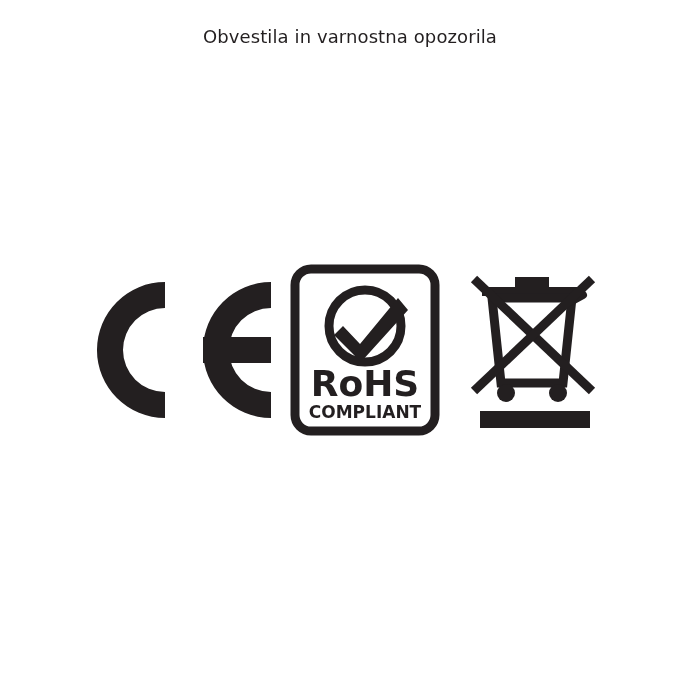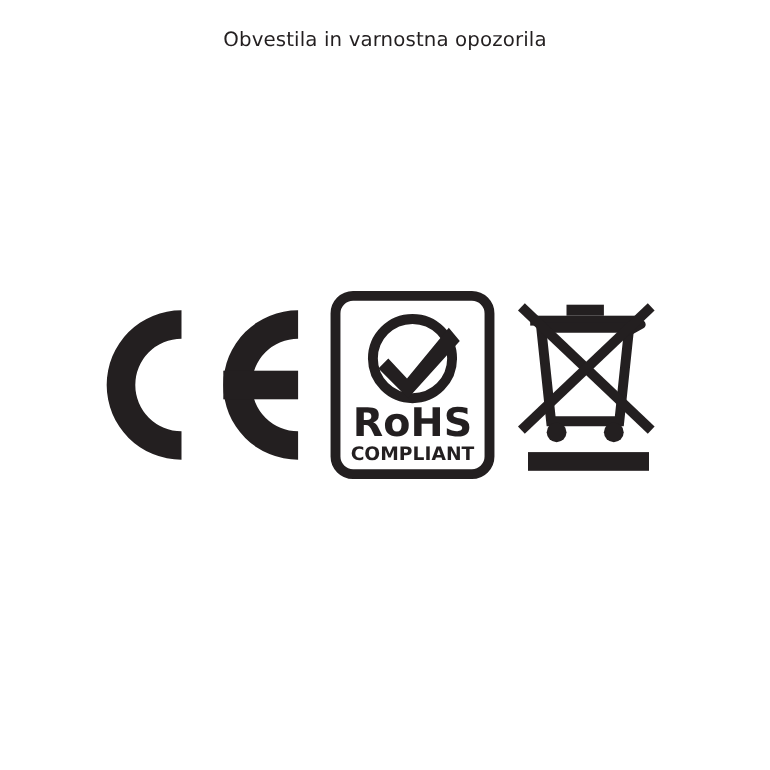--- a/index.html
+++ b/index.html
@@ -44,21 +44,21 @@
     align-items: center;
     justify-content: center;
     gap: 0px;
   }
   .mark {
     display: flex;
     align-items: center;
     justify-content: center;
   }
   .mark-ce { width: 200px; height: 180px; }
-  .mark-rohs { width: 170px; height: 180px; justify-content: flex-end; }
+  .mark-rohs { width: 170px; height: 180px; }
   .mark-weee { width: 170px; height: 180px; }
   svg { display: block; }
 </style>
 </head>
 <body>
 
 <div class="page">
 
   <div class="page-title">Obvestila in varnostna opozorila</div>
 

